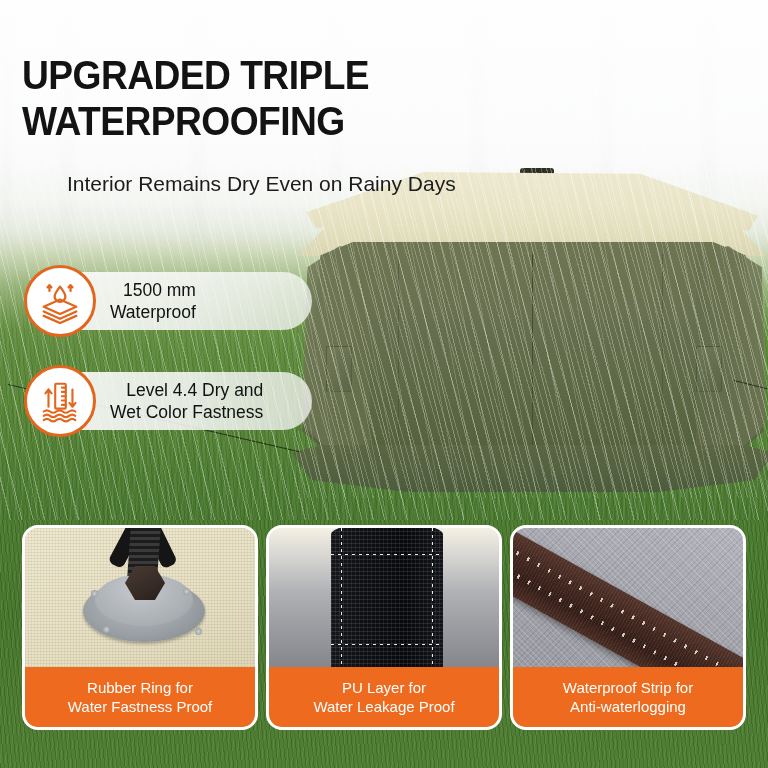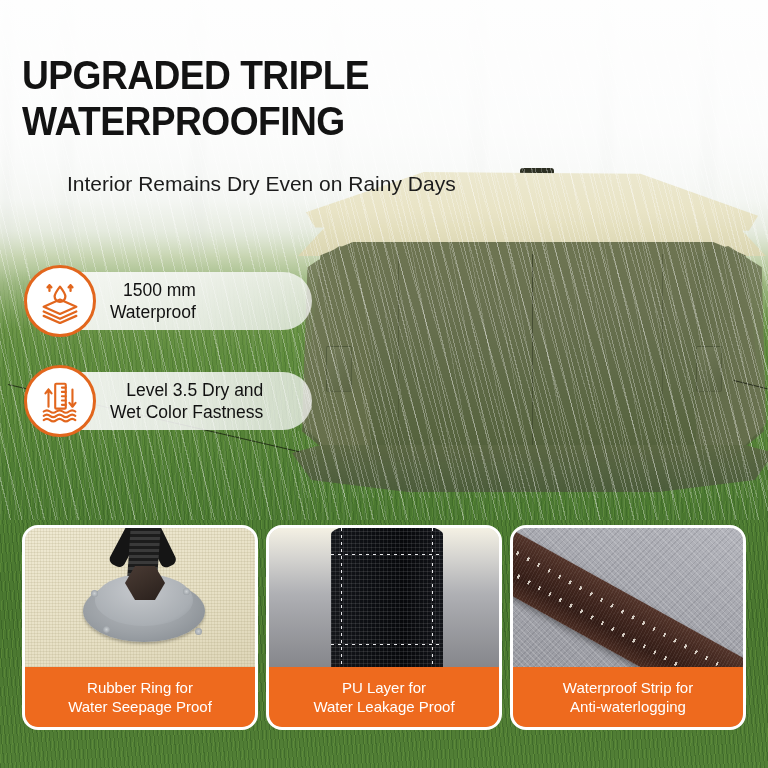--- a/index.html
+++ b/index.html
@@ -329,21 +329,21 @@
       <path d="M24 9 c-3.6 4.6 -5.6 7.6 -5.6 10.3 a5.6 5.6 0 0 0 11.2 0 C29.6 16.6 27.6 13.6 24 9 z"></path>
       <path d="M13 7.5 v6 M13 7.5 l-2 2.2 M13 7.5 l2 2.2"></path>
       <path d="M35 7.5 v6 M35 7.5 l-2 2.2 M35 7.5 l2 2.2"></path>
       <path d="M24 22.5 L41 30 L24 37.5 L7 30 z"></path>
       <path d="M7 35 L24 42.5 L41 35"></path>
       <path d="M7 39.5 L24 47 L41 39.5"></path>
     </svg>
   </div>
 
   <div class="pill p2">
-    <div class="pill-text">Level 3.5 Dry and
+    <div class="pill-text">Level 4.4 Dry and
 Wet Color Fastness</div>
   </div>
   <div class="icon-circle i2">
     <svg width="46" height="46" viewBox="0 0 48 48" fill="none" stroke="#e2661d" stroke-width="2.2" stroke-linecap="round" stroke-linejoin="round">
       <rect x="19" y="6" width="11" height="26" rx="1"></rect>
       <path d="M30 10 h-4 M30 14.5 h-4 M30 19 h-4 M30 23.5 h-4 M30 28 h-4"></path>
       <path d="M12 30 V12 M12 12 l-3.2 4 M12 12 l3.2 4"></path>
       <path d="M37 12 v18 M37 30 l-3.2 -4 M37 30 l3.2 -4"></path>
       <path d="M7 35 q3.3 -2.6 6.6 0 t6.6 0 t6.6 0 t6.6 0 t6.6 0"></path>
       <path d="M7 39.5 q3.3 -2.6 6.6 0 t6.6 0 t6.6 0 t6.6 0 t6.6 0"></path>
@@ -362,21 +362,21 @@
         <div class="arm-a"></div>
         <div class="arm-b"></div>
         <div class="pole"></div>
         <div class="nut"></div>
         <div class="screw" style="left:66px;top:62px;"></div>
         <div class="screw" style="left:78px;top:98px;"></div>
         <div class="screw" style="left:158px;top:60px;"></div>
         <div class="screw" style="left:170px;top:100px;"></div>
       </div>
       <div class="card-caption">Rubber Ring for
-Water Seepage Proof</div>
+Water Fastness Proof</div>
     </div>
 
     <div class="card c3">
       <div class="card-photo ph3">
         <div class="mesh"></div>
         <div class="strip">
           <div class="strip-rib"></div>
           <div class="dots" style="top:16px;"></div>
           <div class="dots" style="top:36px;"></div>
         </div>

